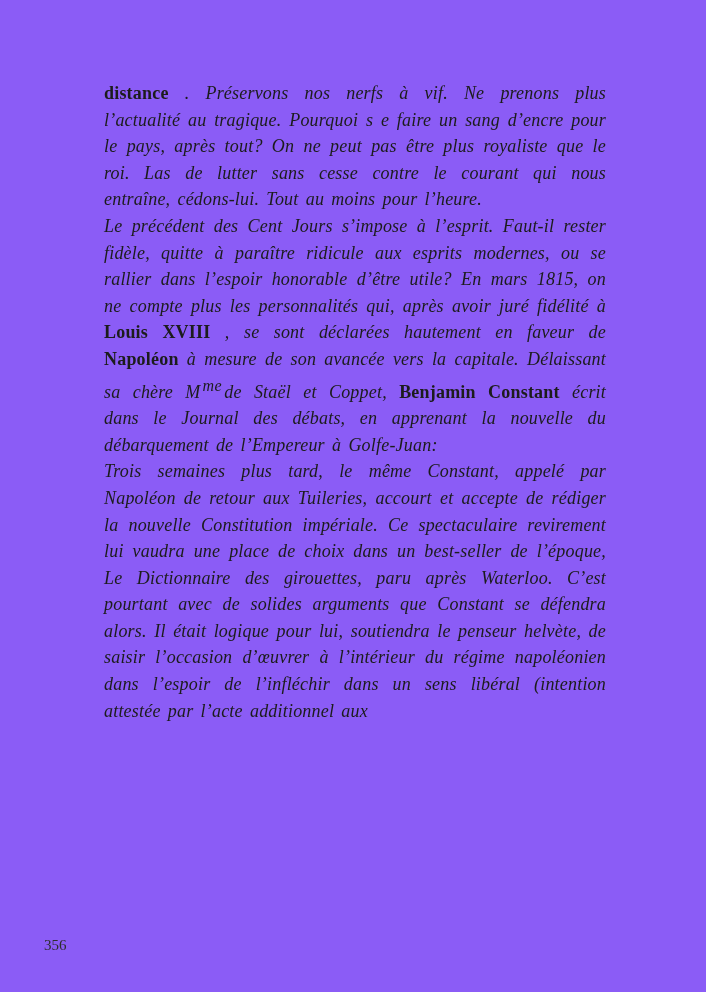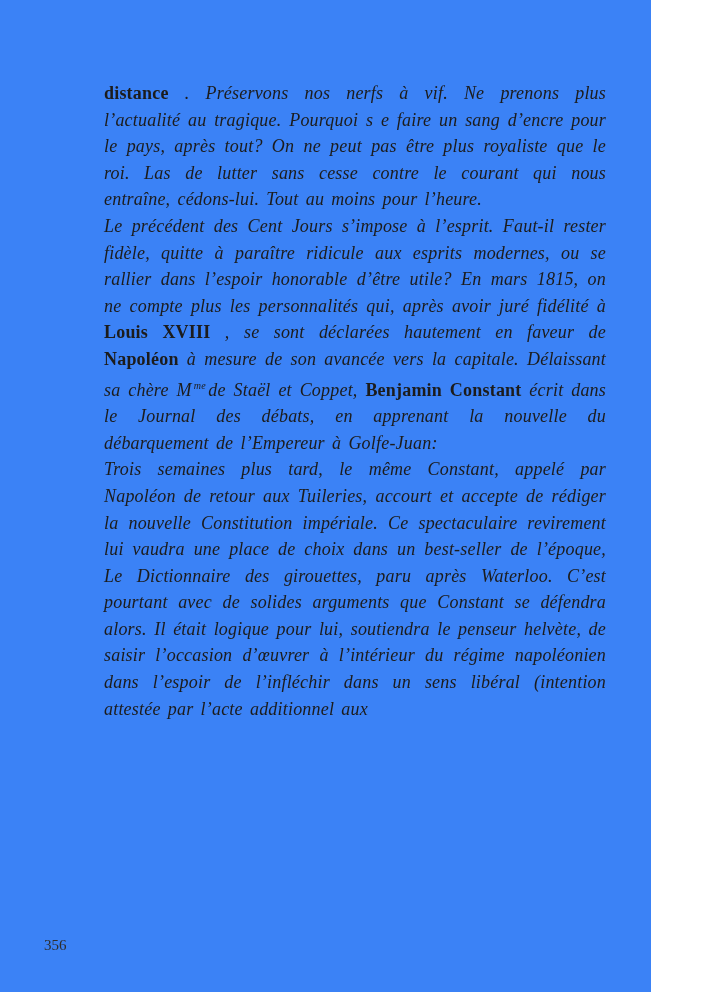--- a/index.html
+++ b/index.html
@@ -1,21 +1,21 @@
 <!DOCTYPE html>
 <html><head>
 <meta charset="utf-8">
 <style>
   * { margin: 0; padding: 0; box-sizing: border-box; }
   html, body { background: #ffffff; }
   .page {
     position: relative;
-    width: 651px;
+    width: 706px;
     height: 992px;
-    background: #3b82f6;
+    background: #8b5cf6;
     font-family: "Liberation Serif", serif;
     color: #1c1c1c;
     overflow: hidden;
   }
   .text-block {
     position: absolute;
     left: 104px;
     top: 80px;
     width: 502px;
     font-size: 18px;
@@ -25,21 +25,21 @@
     letter-spacing: 0.2px;
     word-spacing: 2.5px;
   }
   .text-block p { margin: 0; }
   .run-b {
     font-weight: bold;
     font-style: normal;
   }
   .run-sup {
     font-style: italic;
-    font-size: 10px;
+    font-size: 16px;
     vertical-align: 7px;
     margin: 0 2px;
     letter-spacing: 0.5px;
   }
   .page-number {
     position: absolute;
     top: 937px;
     left: 0;
     width: 709px;
     font-style: normal;

